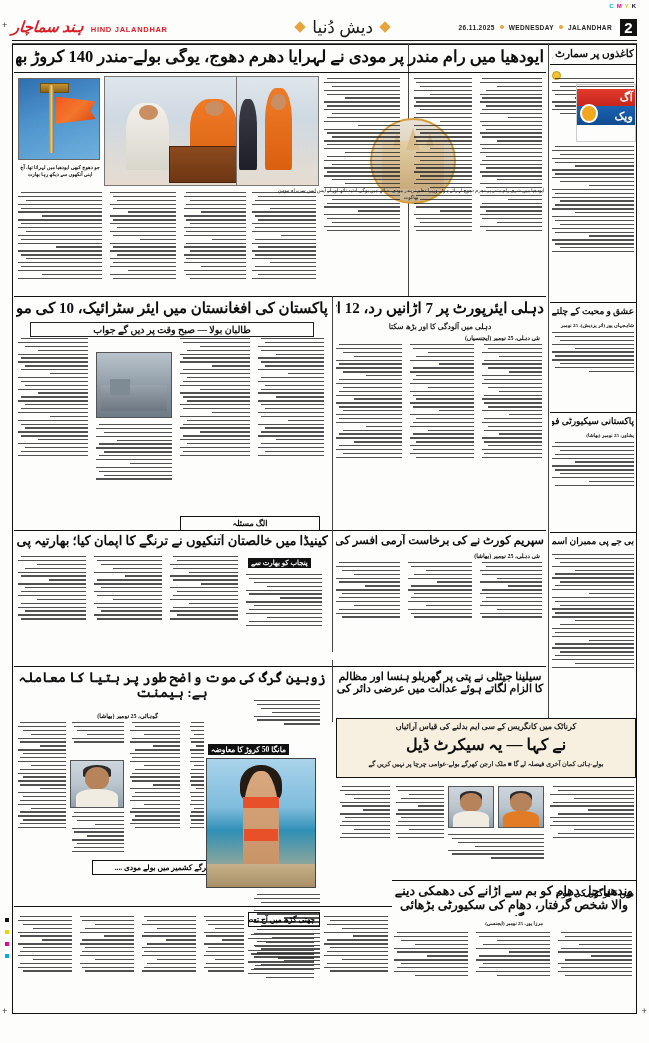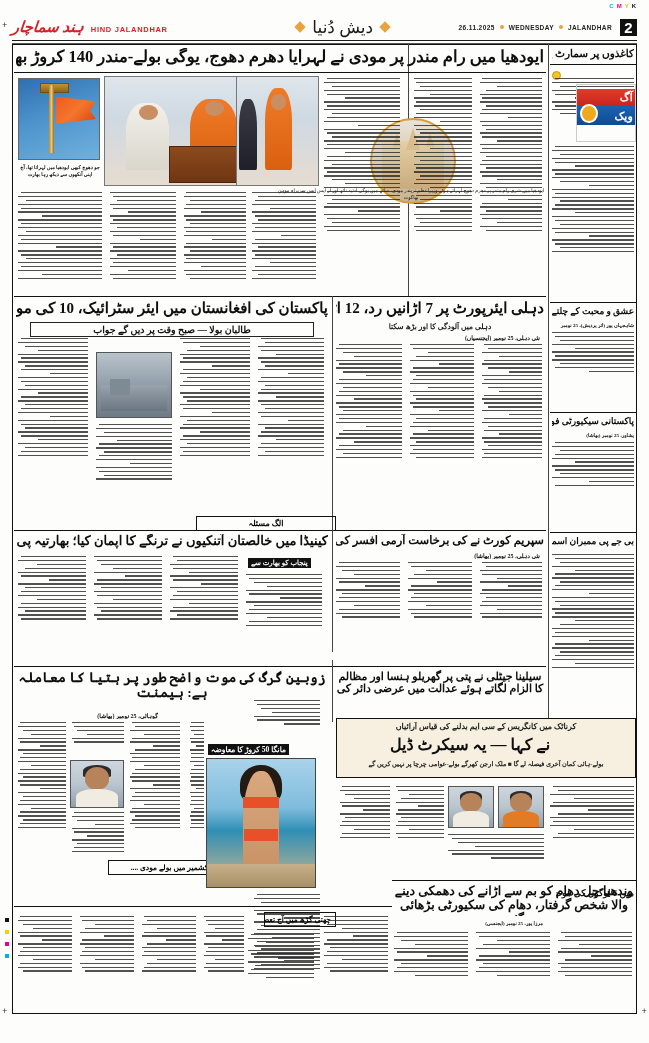--- a/index.html
+++ b/index.html
@@ -292,21 +292,21 @@
     position: absolute; width: 9px; height: 9px; border-radius: 50%;
     background: #f2c230; border: 1px solid #c79a12;
   }
   .cream-band {
     position: absolute; background: #f7f0e0; border-top: 1px solid #111;
     border-bottom: 1px solid #111;
   }
   .boxhl {
     position: absolute; direction: rtl; text-align: center;
     border: 1.5px solid #111; font-weight: bold; font-size: 9px;
-    padding: 2px 4px; white-space: nowrap; overflow: hidden; margin-left: 16px;
+    padding: 2px 4px; white-space: nowrap; overflow: hidden;
   }
 </style>
 </head>
 <body>
 
 <div class="page">
 
   <div class="crop tl">+</div>
   <div class="crop bl">+</div>
   <div class="crop br">+</div>
@@ -1268,21 +1268,21 @@
       <div class="ln s90"></div>
       <div class="ln s96"></div>
     <div class="ln s100"></div>
       <div class="ln s55"></div>
       <div class="ln s90"></div>
       <div class="ln s100"></div>
   </div>
 
   <div class="cream-band" style="left:336px; top:718px; width:300px; height:60px; border:1px solid #111;"></div>
   <div class="kicker" style="left:340px; top:722px; width:292px; font-size:8px;">کرناٹک میں کانگریس کے سی ایم بدلنے کی قیاس آرائیاں</div>
-  <div class="hl lg" style="left:324px; top:736px; width:292px; height:20px; font-size:16px;">نے کہا — یہ سیکرٹ ڈیل</div>
+  <div class="hl lg" style="left:340px; top:736px; width:292px; height:20px; font-size:16px;">نے کہا — یہ سیکرٹ ڈیل</div>
   <div class="kicker" style="left:340px; top:760px; width:292px; font-size:6.5px;">بولے-ہائی کمان آخری فیصلہ لے گا ■ ملک ارجن کھرگے بولے-عوامی چرچا پر نہیں کریں گے</div>
 
   <div class="ph-portrait" style="left:448px; top:786px; width:46px; height:42px;">
     <div class="pf-hair"></div>
     <div class="pf-head"></div>
     <div class="pf-body"></div>
   </div>
   <div class="ph-portrait" style="left:498px; top:786px; width:46px; height:42px;">
     <div class="pf-hair"></div>
     <div class="pf-head"></div>

